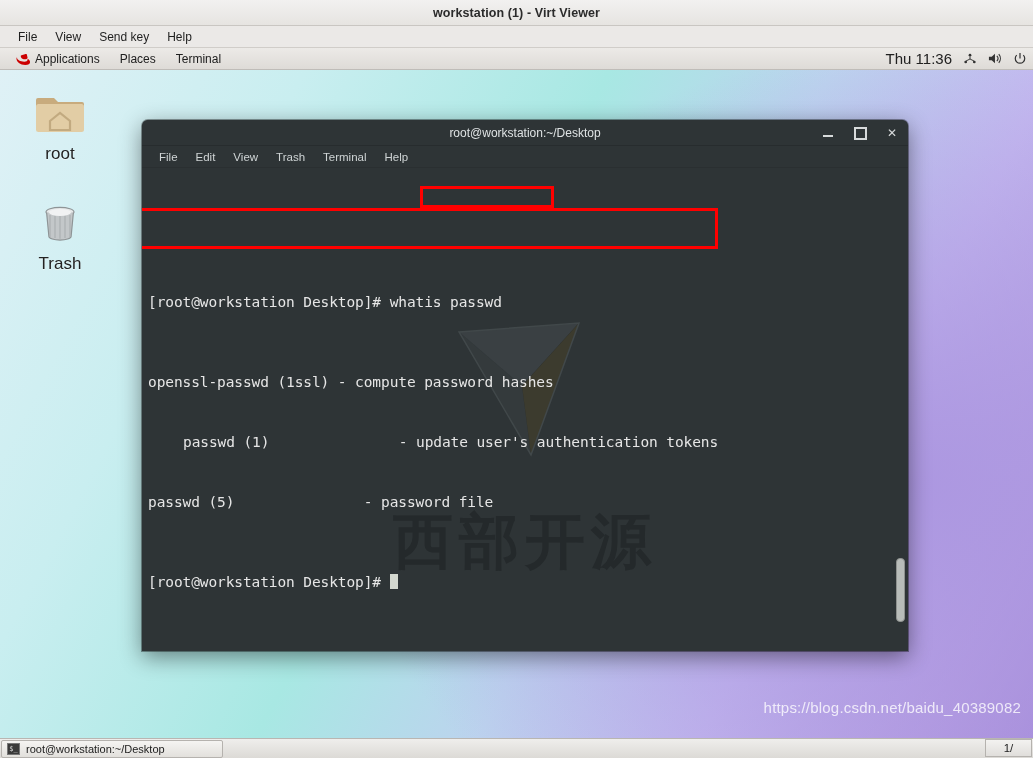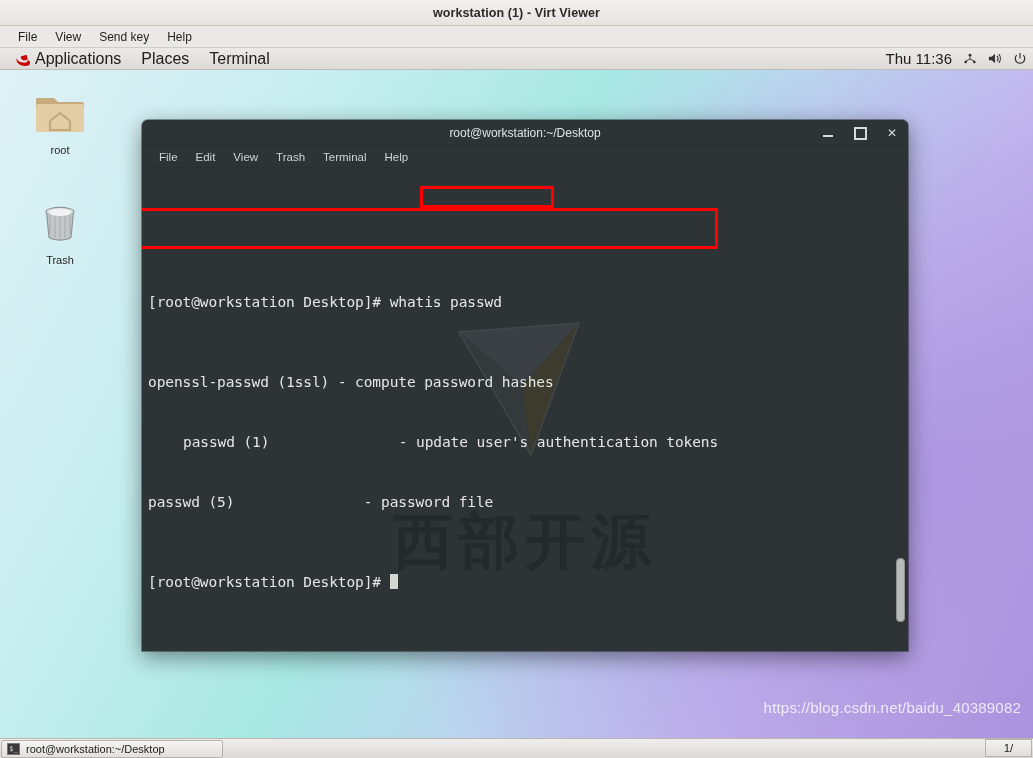--- a/index.html
+++ b/index.html
@@ -27,39 +27,39 @@
   }
   .vv-menu-item{ font-size:12px; color:#1f1f1f; padding:1px 9px; cursor:default;}
 
   
   .gnome-panel{
     height:22px; background:linear-gradient(#eceae7,#dedbd7);
     border-bottom:1px solid #bfbcb8;
     display:flex; align-items:center; position:relative; padding:0 6px;
   }
   .gp-left{ display:flex; align-items:center; gap:0px;}
-  .gp-item{ font-size:16px; color:#202020; padding:1px 10px; display:flex; align-items:center; gap:5px;}
+  .gp-item{ font-size:12px; color:#202020; padding:1px 10px; display:flex; align-items:flex-end; gap:5px;}
   .redhat-icon{ width:14px; height:12px; display:inline-block; }
   .gp-right{ position:absolute; right:6px; display:flex; align-items:center; gap:10px;}
   .gp-clock{ font-size:15px; color:#202020;}
   .tray-ico{ width:15px; height:15px; display:flex; align-items:center; justify-content:center; color:#222;}
 
   
   .desktop{
     position:absolute; left:0; top:70px; width:1033px; height:668px;
     background:
       radial-gradient(ellipse 900px 700px at 88% 62%, rgba(171,150,224,.95) 0%, rgba(171,150,224,0) 62%),
       linear-gradient(118deg,#dff1f6 0%,#c9eef0 22%,#a8e8e3 44%,#bcd3ee 60%,#c3b8ef 76%,#b59de2 92%,#a98fdb 100%);
     overflow:hidden;
   }
 
   
   .dicon{ position:absolute; width:92px; text-align:center; cursor:default;}
   .dicon .label{
-    font-size:11px; color:#222; margin-top:3px; display:inline-block;
+    font-size:17px; color:#222; margin-top:3px; display:inline-block;
     padding:1px 4px; text-shadow:0 1px 1px rgba(255,255,255,.6);
   }
   #icon-root{ left:14px; top:22px; }
   #icon-trash{ left:14px; top:132px; }
 
   
   .term-win{
     position:absolute; left:142px; top:50px; width:766px; height:531px;
     background:#2e3436; border-radius:6px 6px 0 0;
     box-shadow:0 6px 22px rgba(0,0,0,.45), 0 0 0 1px rgba(0,0,0,.35);

